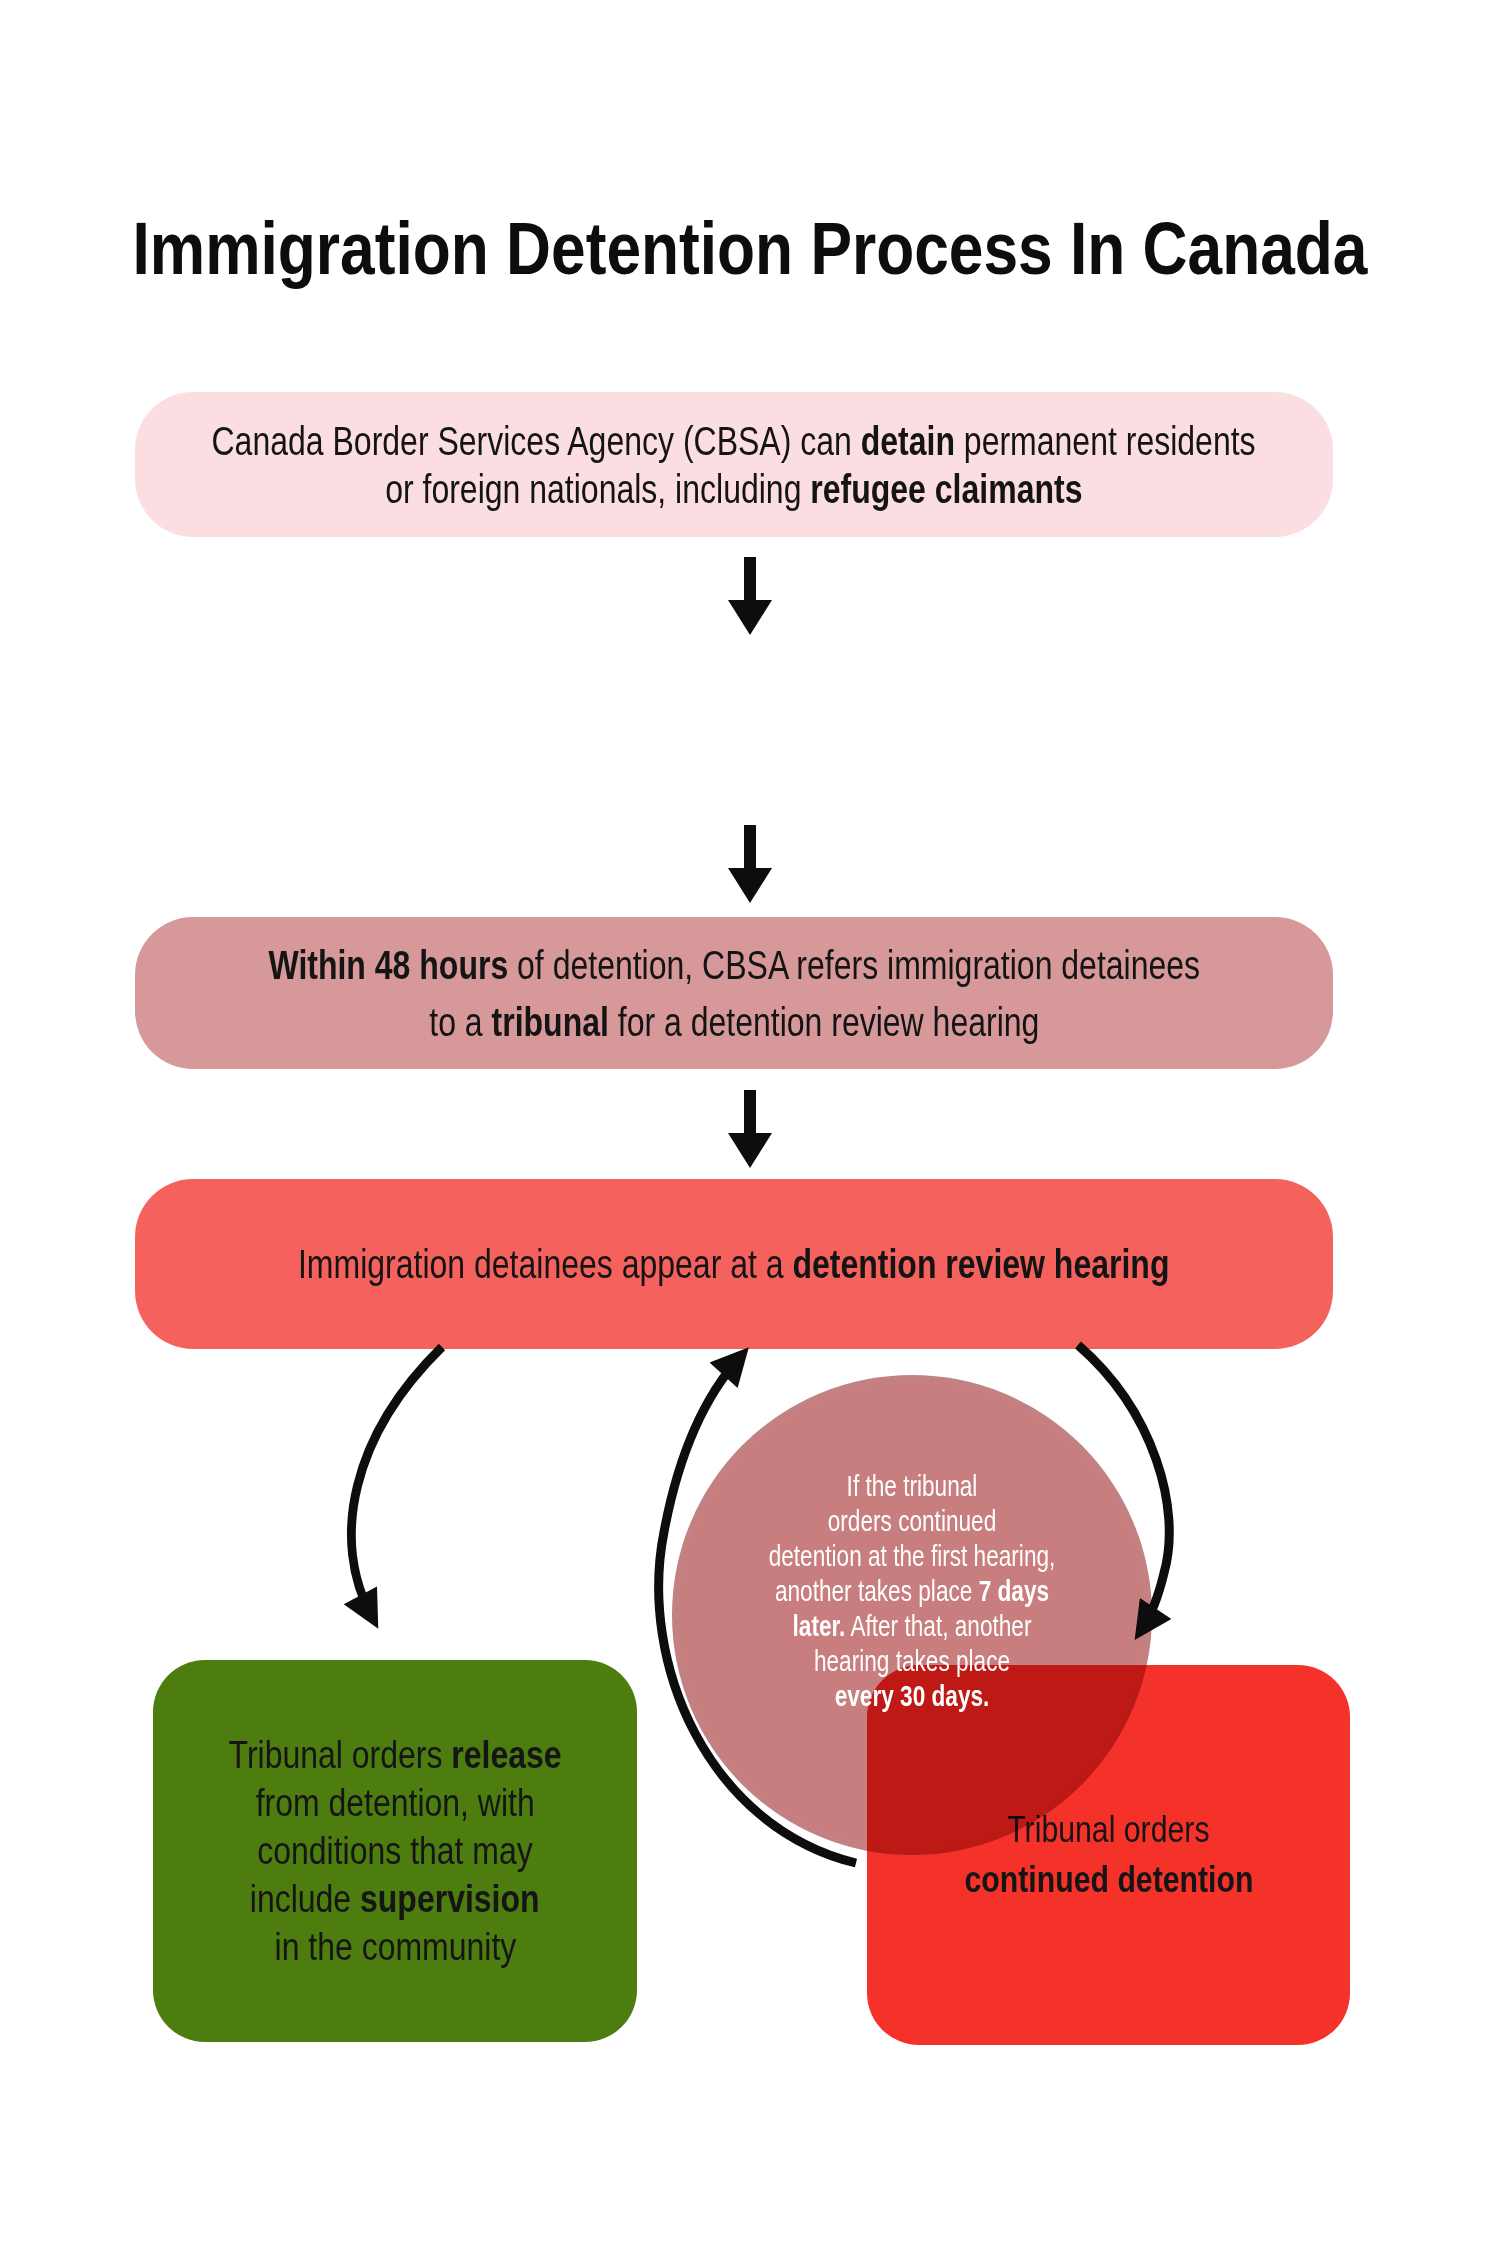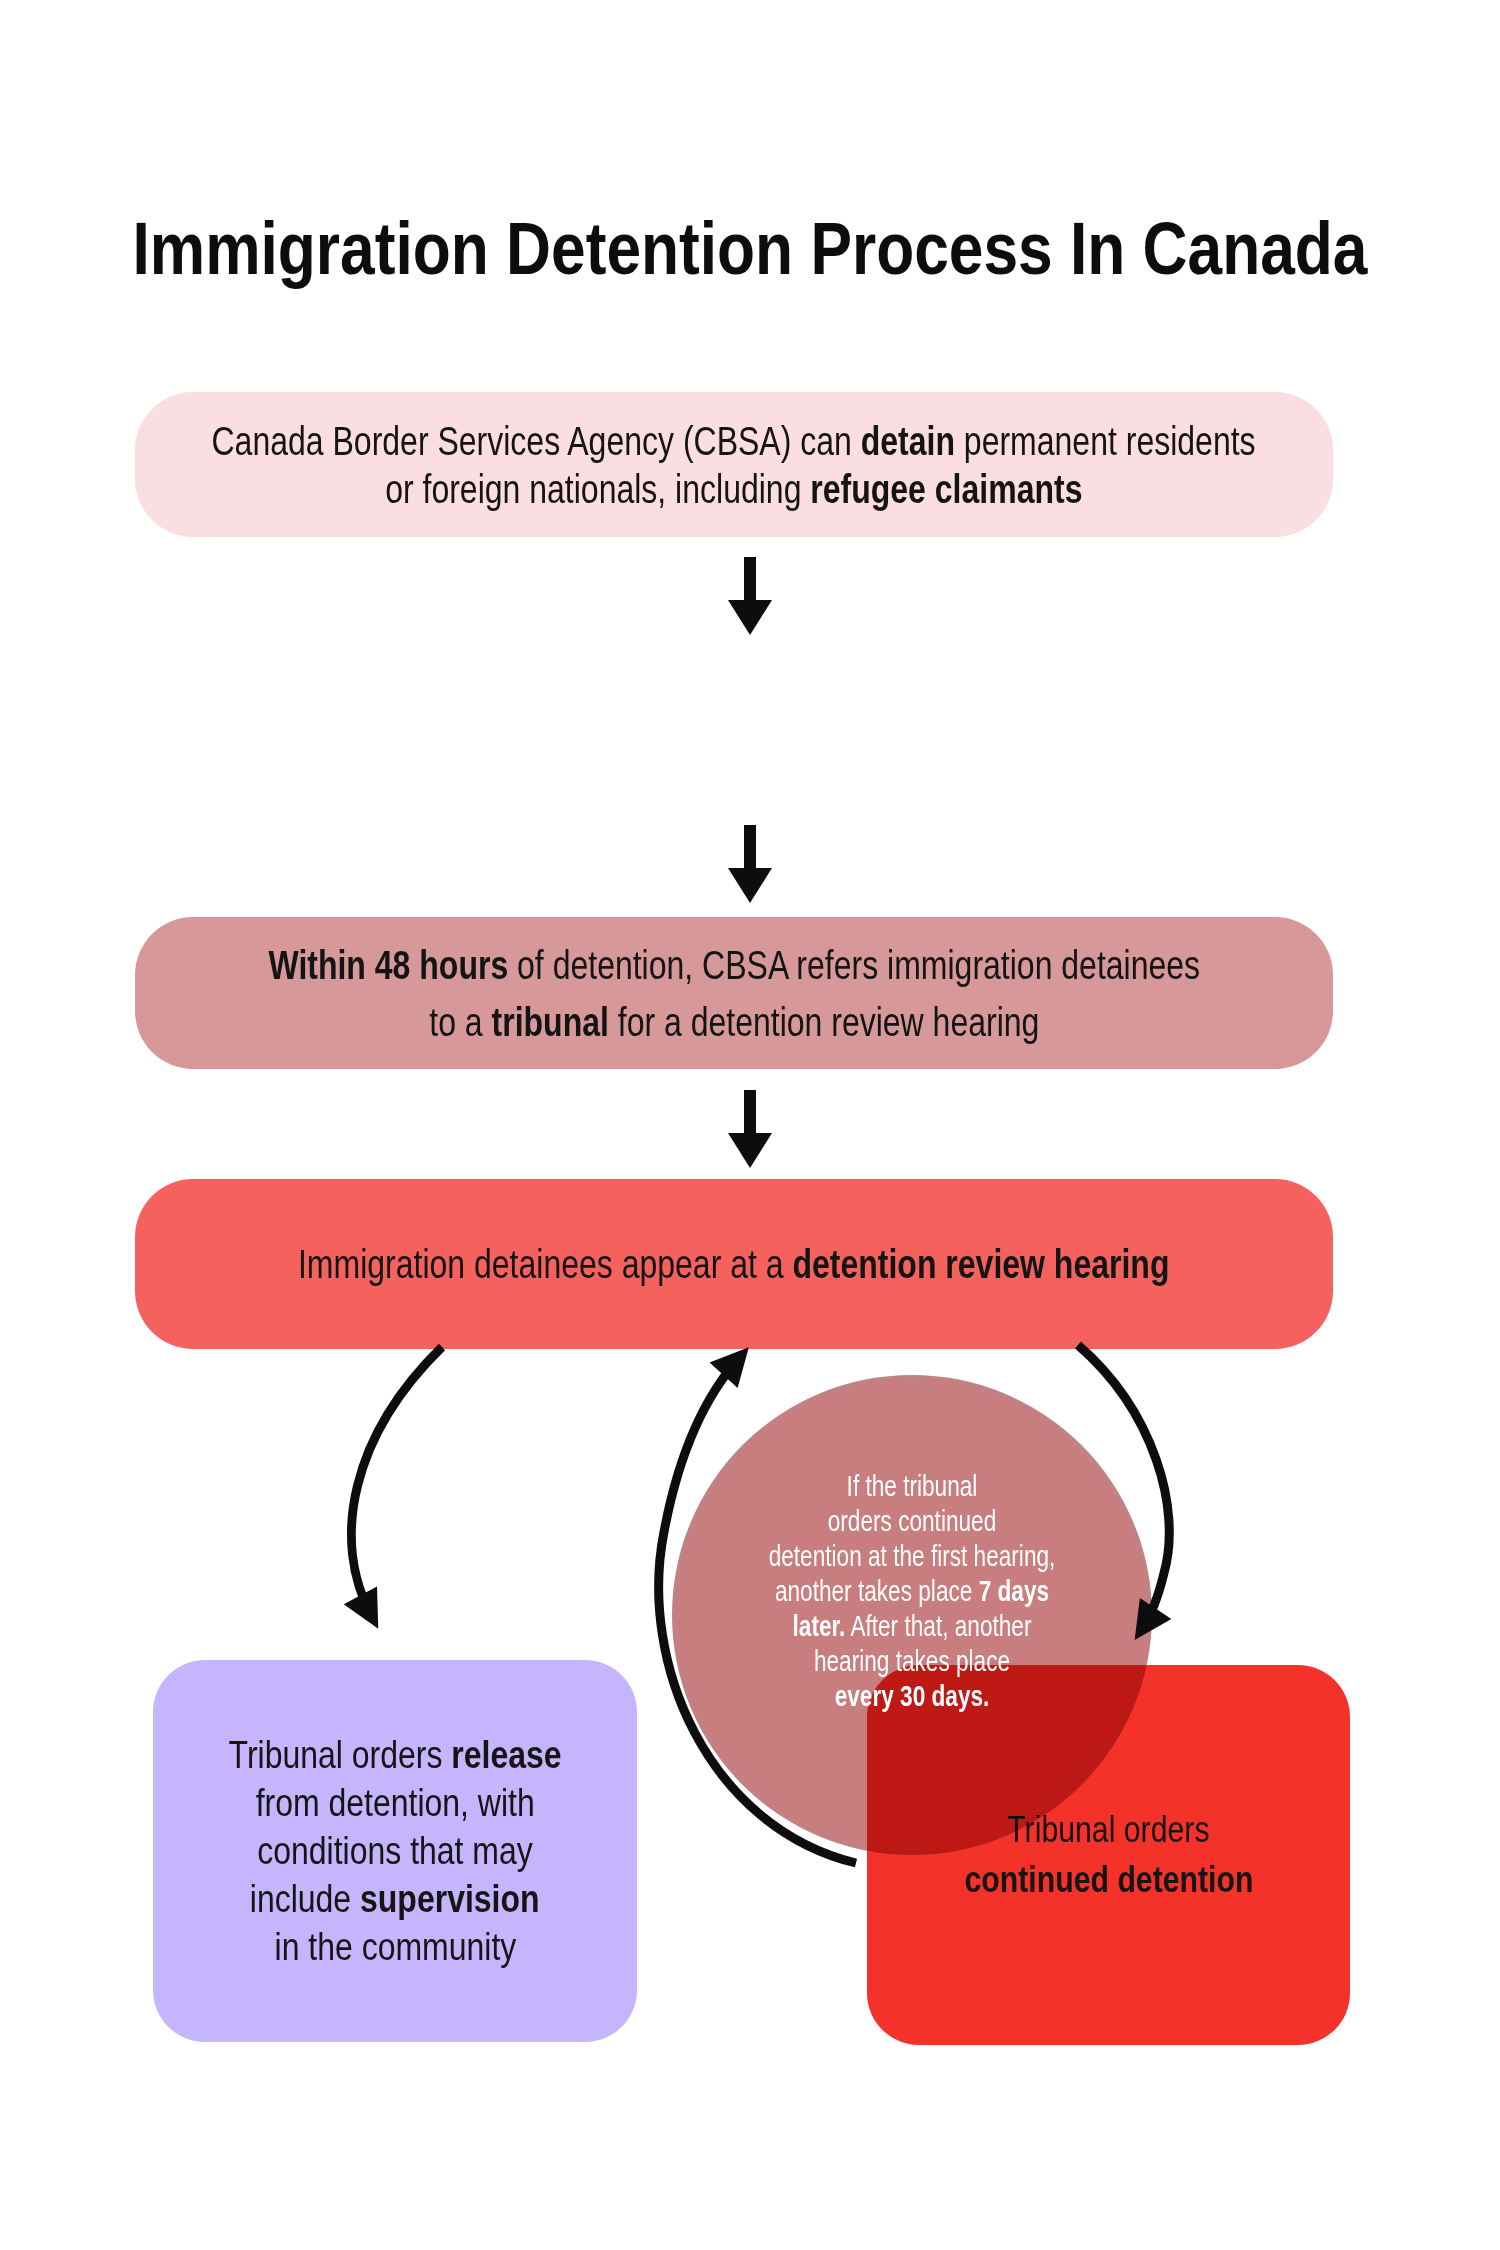--- a/index.html
+++ b/index.html
@@ -74,21 +74,21 @@
 
   <div id="step3" class="flow-box" style="background-color: rgb(214, 152, 153);">
       <div class="rline"><b>Within 48 hours</b><span> of detention, CBSA refers immigration detainees</span></div>
       <div class="rline"><span>to a </span><b>tribunal</b><span> for a detention review hearing</span></div>
     </div>
 
   <div id="step4" class="flow-box" style="background-color: rgb(245, 98, 94);">
       <div class="rline"><span>Immigration detainees appear at a </span><b>detention review hearing</b></div>
     </div>
 
-  <div id="outcome-left" class="outcome-box" style="background-color: #c4b5fd;">
+  <div id="outcome-left" class="outcome-box" style="background-color: #4d7c0f;">
       <div class="rline"><span>Tribunal orders </span><b>release</b></div>
       <div class="rline"><span>from detention, with</span></div>
       <div class="rline"><span>conditions that may</span></div>
       <div class="rline"><span>include </span><b>supervision</b></div>
       <div class="rline"><span>in the community</span></div>
     </div>
 
   <div id="outcome-right" class="outcome-box" style="background-color: rgb(244, 50, 42);">
       <div class="rline"><span>Tribunal orders</span></div>
       <div class="rline"><b>continued detention</b></div>

